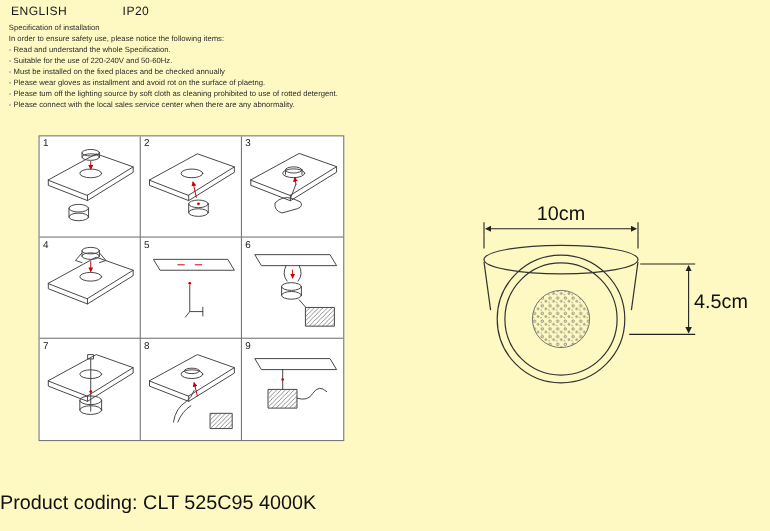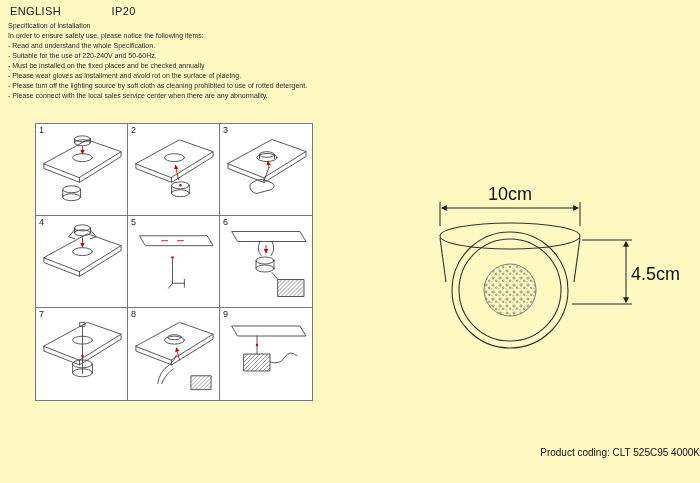--- a/index.html
+++ b/index.html
@@ -24,21 +24,21 @@
 
     .ln { stroke: #454545; stroke-width: 0.9; fill: none; stroke-linecap: round; stroke-linejoin: round; }
     .red { stroke: #cc0000; }
     .rdot { fill: #cc0000; stroke: none; }
 
     .dim { position: absolute; left: 400px; top: 178px; width: 285px; height: 200px; }
     .dln { stroke: #222; stroke-width: 1; fill: none; }
     .body-ln { stroke: #333; stroke-width: 1.1; fill: none; }
     .dimtxt { font-size: 18px; fill: #111; }
 
-    .footer { position: absolute; left: 0; top: 447px; width: 100%; text-align: right; font-size: 10px; color: #111; }
+    .footer { position: absolute; left: 0; top: 447px; width: 100%; text-align: left; font-size: 18px; color: #111; }
   </style>
 </head>
 <body>
 
 <div class="page">
 
   <svg width="0" height="0" style="position:absolute" aria-hidden="true">
     <defs>
       <marker id="ar" viewBox="0 0 10 10" refX="8" refY="5" markerWidth="5" markerHeight="5" orient="auto-start-reverse">
         <path d="M0,0 L10,5 L0,10 z" fill="#cc0000"></path>

